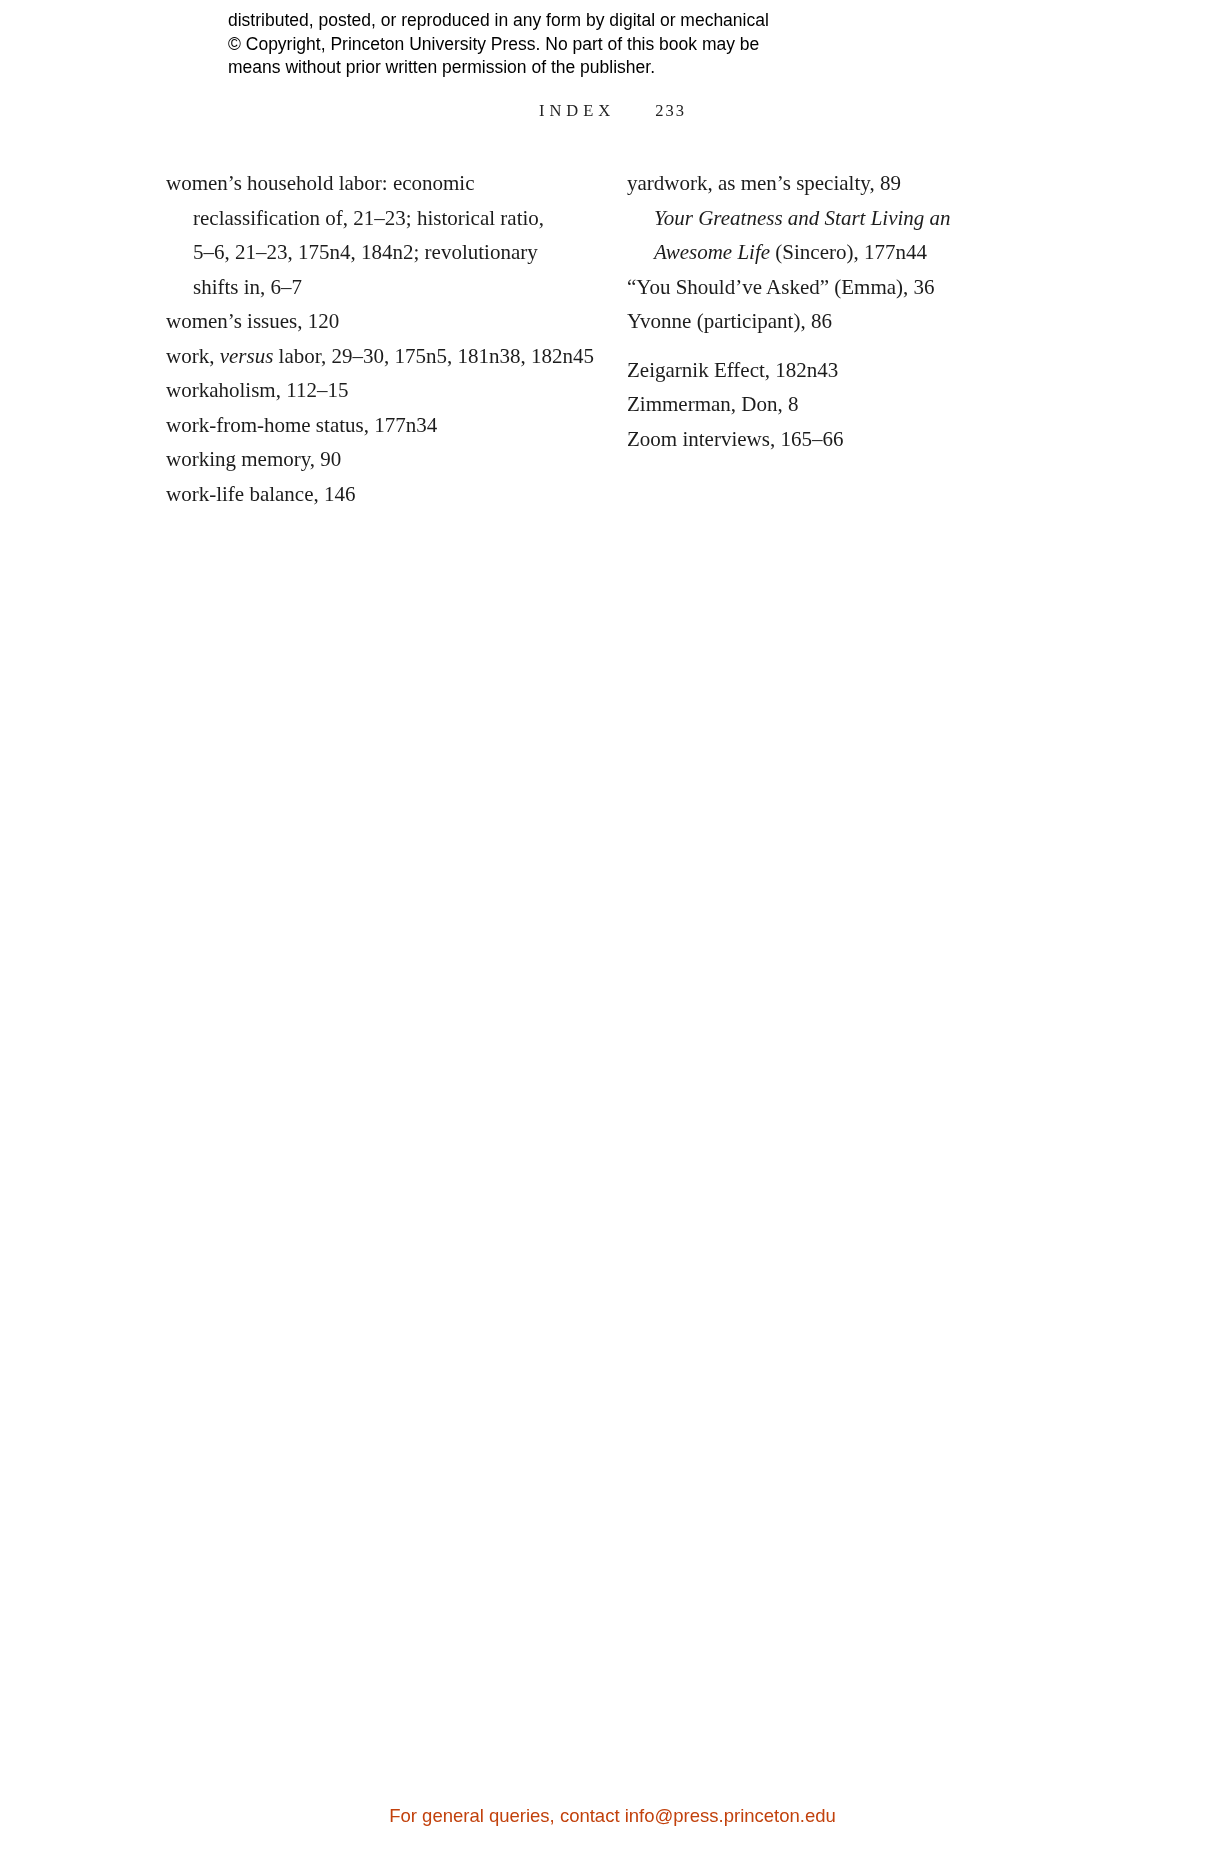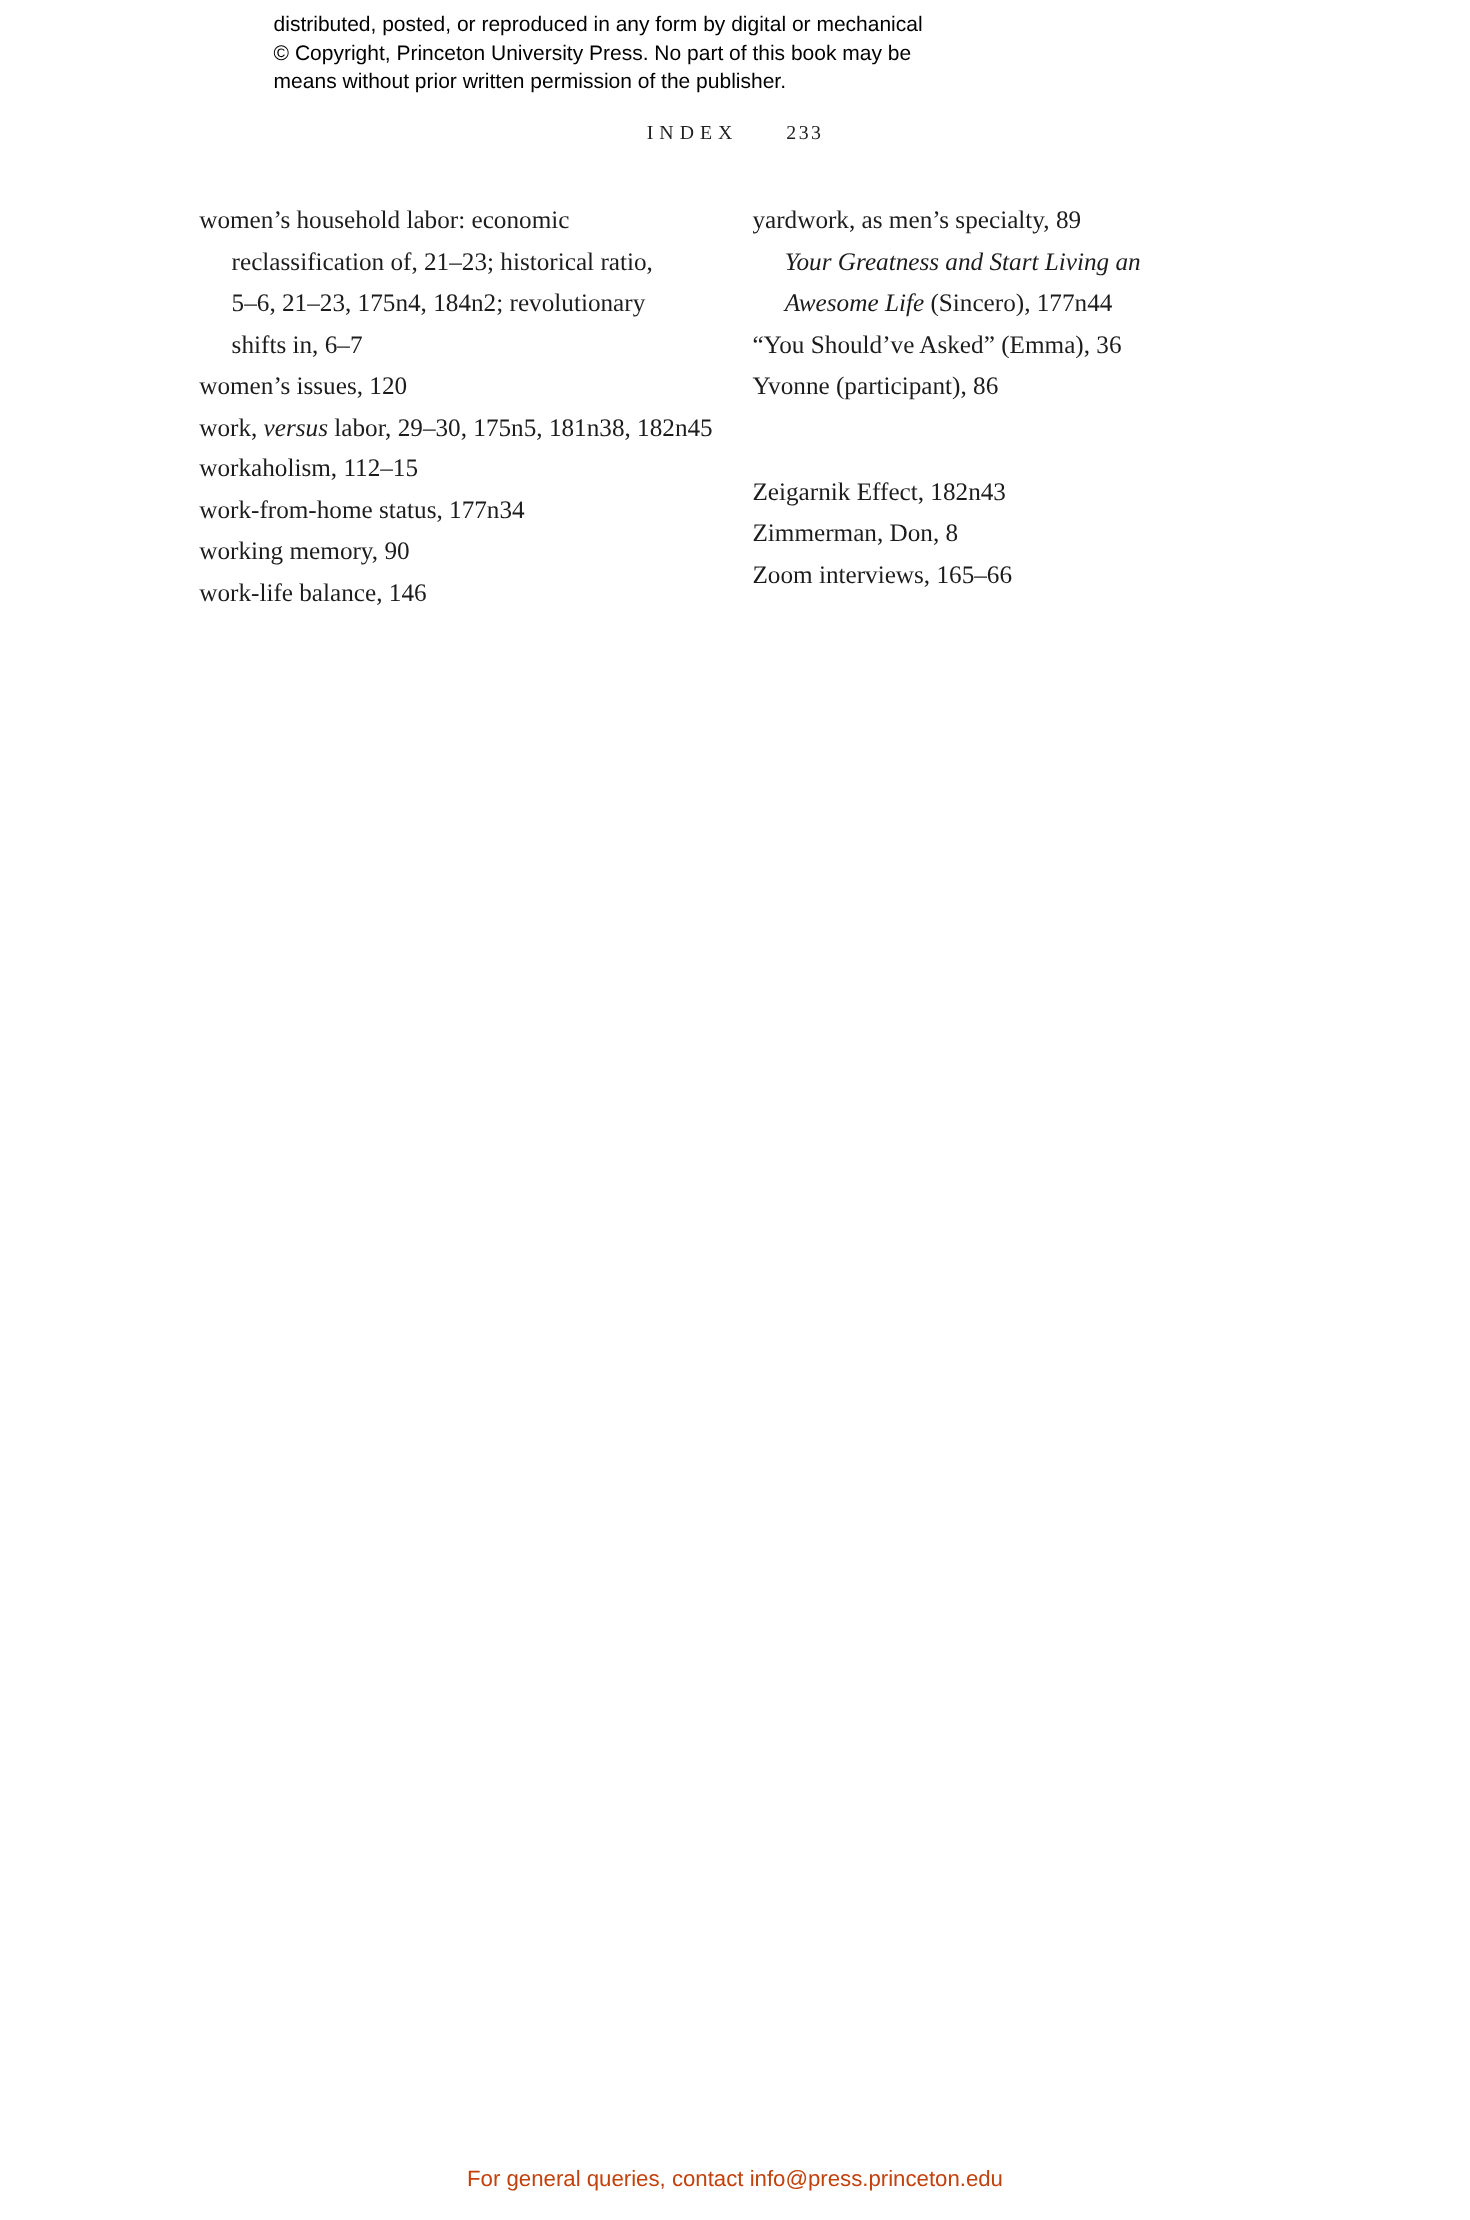--- a/index.html
+++ b/index.html
@@ -41,21 +41,21 @@
   }
   .index-col {
     position: absolute;
     top: 166px;
     font-size: 21px;
     line-height: 34.5px;
   }
   .col-left  { left: 166px; width: 455px; }
   .col-right { left: 627px; width: 460px; }
   .entry { }
-  .entry.space-before { margin-top: 54px; }
+  .entry.space-before { margin-top: 14px; }
   .line { white-space: nowrap; }
   .line.cont { padding-left: 27px; }
   .it { font-style: italic; }
   .footer {
     position: absolute;
     top: 1805px;
     left: 0;
     width: 100%;
     text-align: center;
     font-family: "Liberation Sans", sans-serif;

